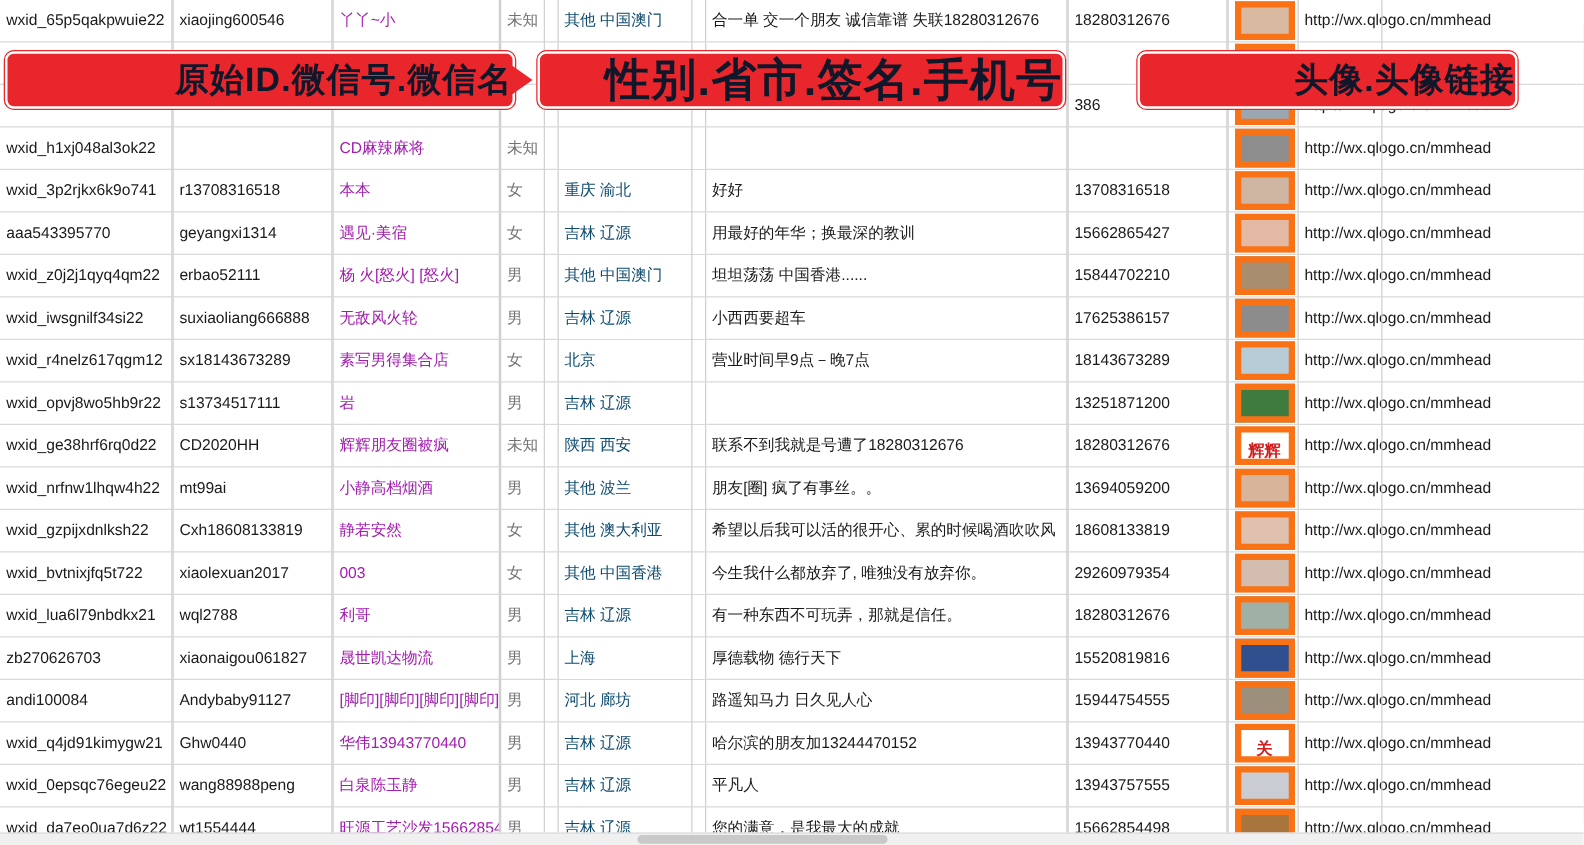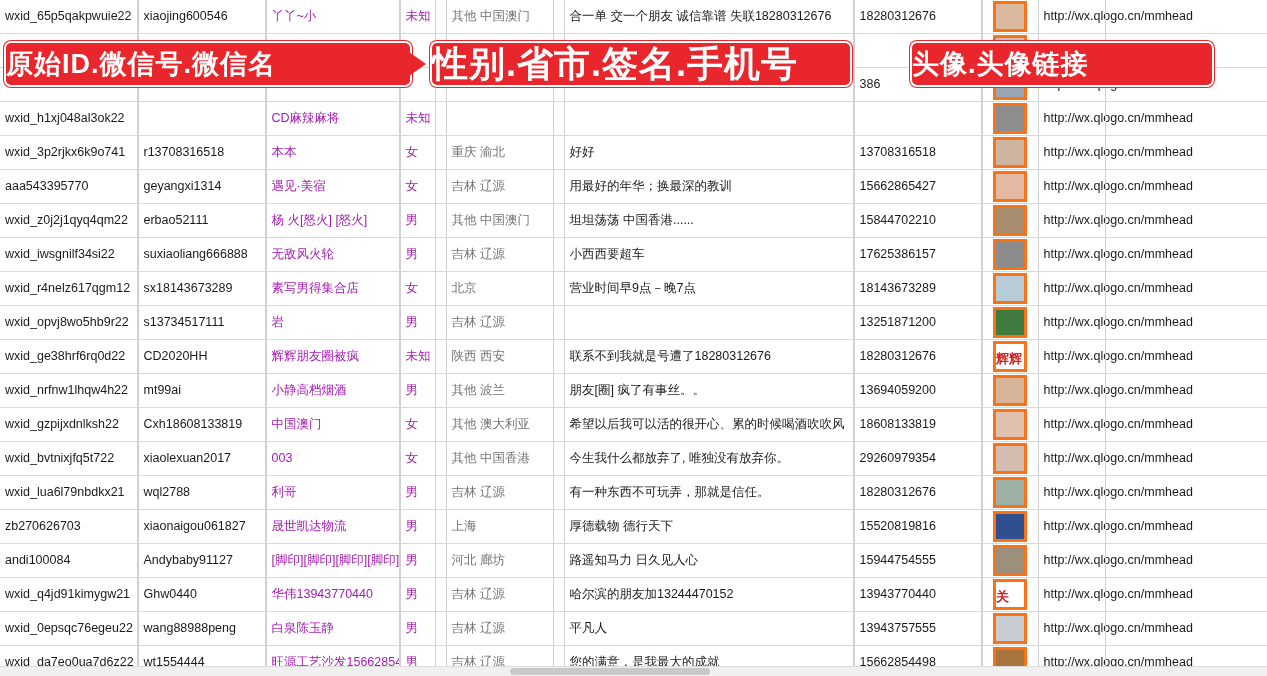--- a/index.html
+++ b/index.html
@@ -49,66 +49,66 @@
   col.c3 { width: 46px; }
   col.c4 { width: 118px; }
   col.c5 { width: 290px; }
   col.c6 { width: 128px; }
   col.c7 { width: 56px; }
   col.c8 { width: 229px; }
 
   td.c0 { color: #1a1a1a; }
   td.c1 { color: #1a1a1a; }
   td.c2 { color: #a21caf; }
-  td.c3 { color: #a21caf; text-align: left; margin-left: 29px; }
-  td.c4 { color: #737373; }
+  td.c3 { color: #737373; text-align: left; margin-left: 29px; }
+  td.c4 { color: #0c4a6e; }
   td.c5 { color: #1a1a1a; }
   td.c6 { color: #1a1a1a; text-align: left; }
   td.c7 {
     padding: 0;
     text-align: center;
     vertical-align: middle;
     border-right: 1px solid #c8c8c8;
   }
   td.c8 { color: #1a1a1a; font-size: 12px; }
 
   
   td.c4 {
     position: relative;
   }
 
   
   .avatar {
-    width: 34px;
+    width: 48px;
     height: 31px;
     display: inline-block;
     vertical-align: middle;
-    border: 3px solid #f97316;
+    border: 5px solid #f97316;
     box-sizing: border-box;
     overflow: hidden;
     position: relative;
     font-size: 9px;
     line-height: 30px;
-    text-align: left;
+    text-align: center;
     color: #fff;
   }
 
   
   .tag {
     position: absolute;
     background: #e8262b;
-    color: #ffffff;
+    color: #0f172a;
     font-weight: bold;
     border-radius: 7px;
     border: 2px solid #ffffff;
     box-shadow: 0 0 0 1px #e8262b;
     white-space: nowrap;
     display: flex;
     align-items: center;
-    justify-content: flex-start;
+    justify-content: flex-end;
     letter-spacing: 1px;
   }
   #tag1 {
     left: 4px;
     top: 41px;
     width: 404px;
     height: 42px;
     font-size: 27px;
   }
   #tag2 {
@@ -311,21 +311,21 @@
           <td class="c3">男</td>
           <td class="c4">其他 波兰</td>
           <td class="c5">朋友[圈] 疯了有事丝。。</td>
           <td class="c6">13694059200</td>
           <td class="c7"><span class="avatar" style="background: rgb(216, 180, 154);"></span></td>
           <td class="c8">http://wx.qlogo.cn/mmhead</td>
         </tr>
         <tr>
           <td class="c0">wxid_gzpijxdnlksh22</td>
           <td class="c1">Cxh18608133819</td>
-          <td class="c2">中国澳门</td>
+          <td class="c2">静若安然</td>
           <td class="c3">女</td>
           <td class="c4">其他 澳大利亚</td>
           <td class="c5">希望以后我可以活的很开心、累的时候喝酒吹吹风</td>
           <td class="c6">18608133819</td>
           <td class="c7"><span class="avatar" style="background: rgb(224, 192, 174);"></span></td>
           <td class="c8">http://wx.qlogo.cn/mmhead</td>
         </tr>
         <tr>
           <td class="c0">wxid_bvtnixjfq5t722</td>
           <td class="c1">xiaolexuan2017</td>

